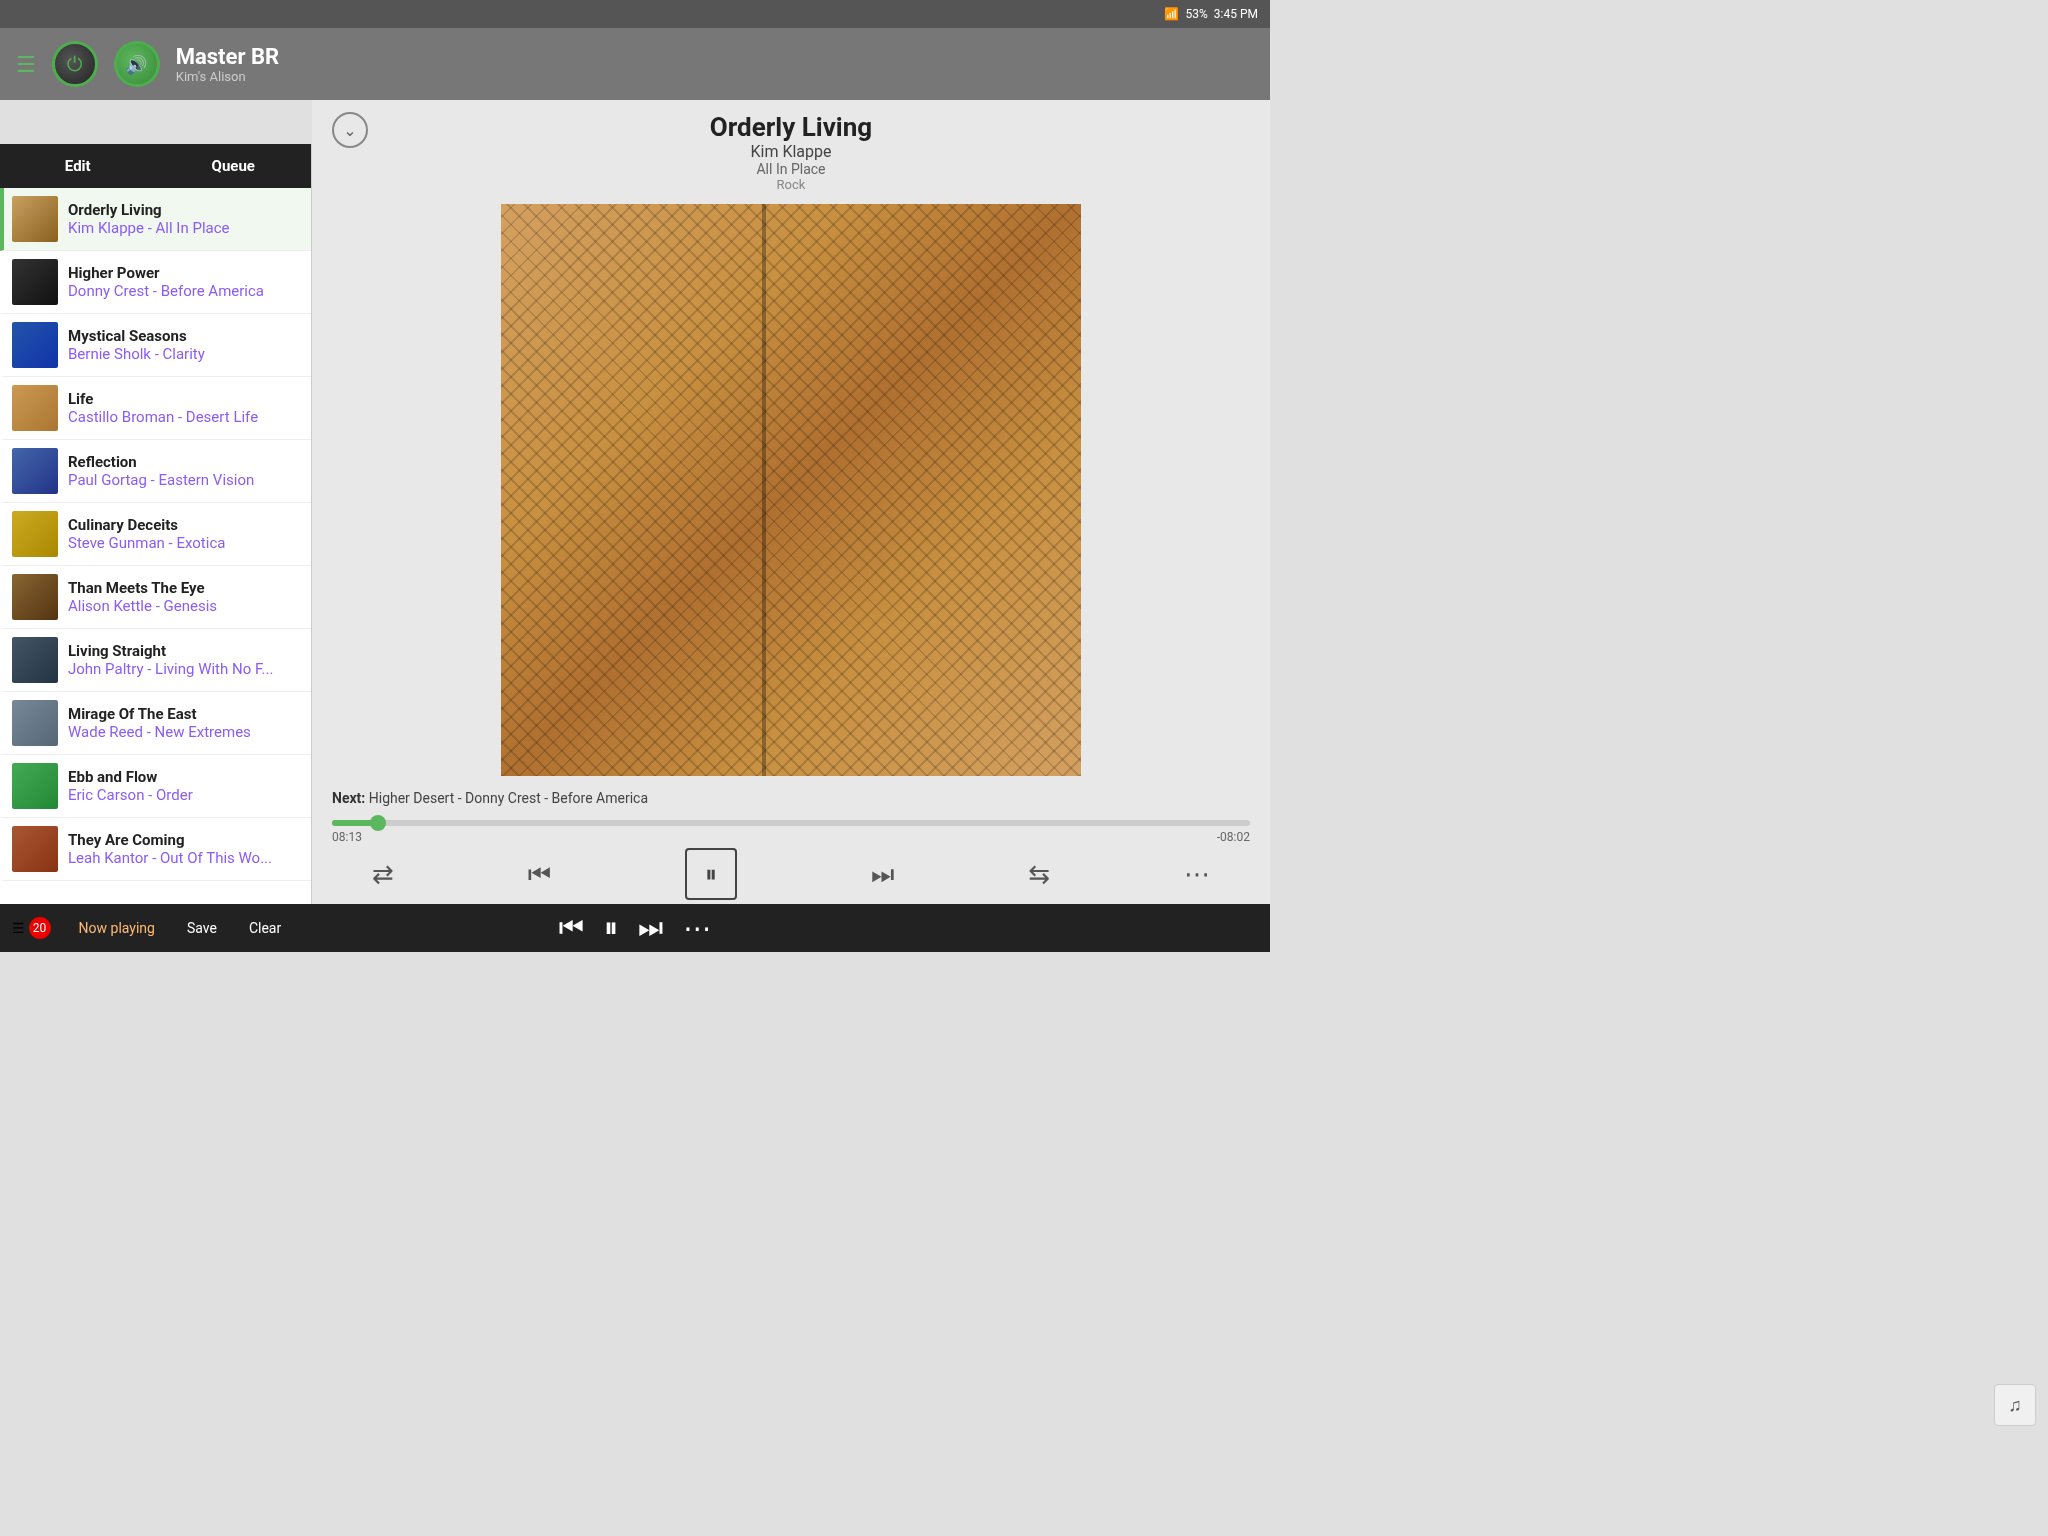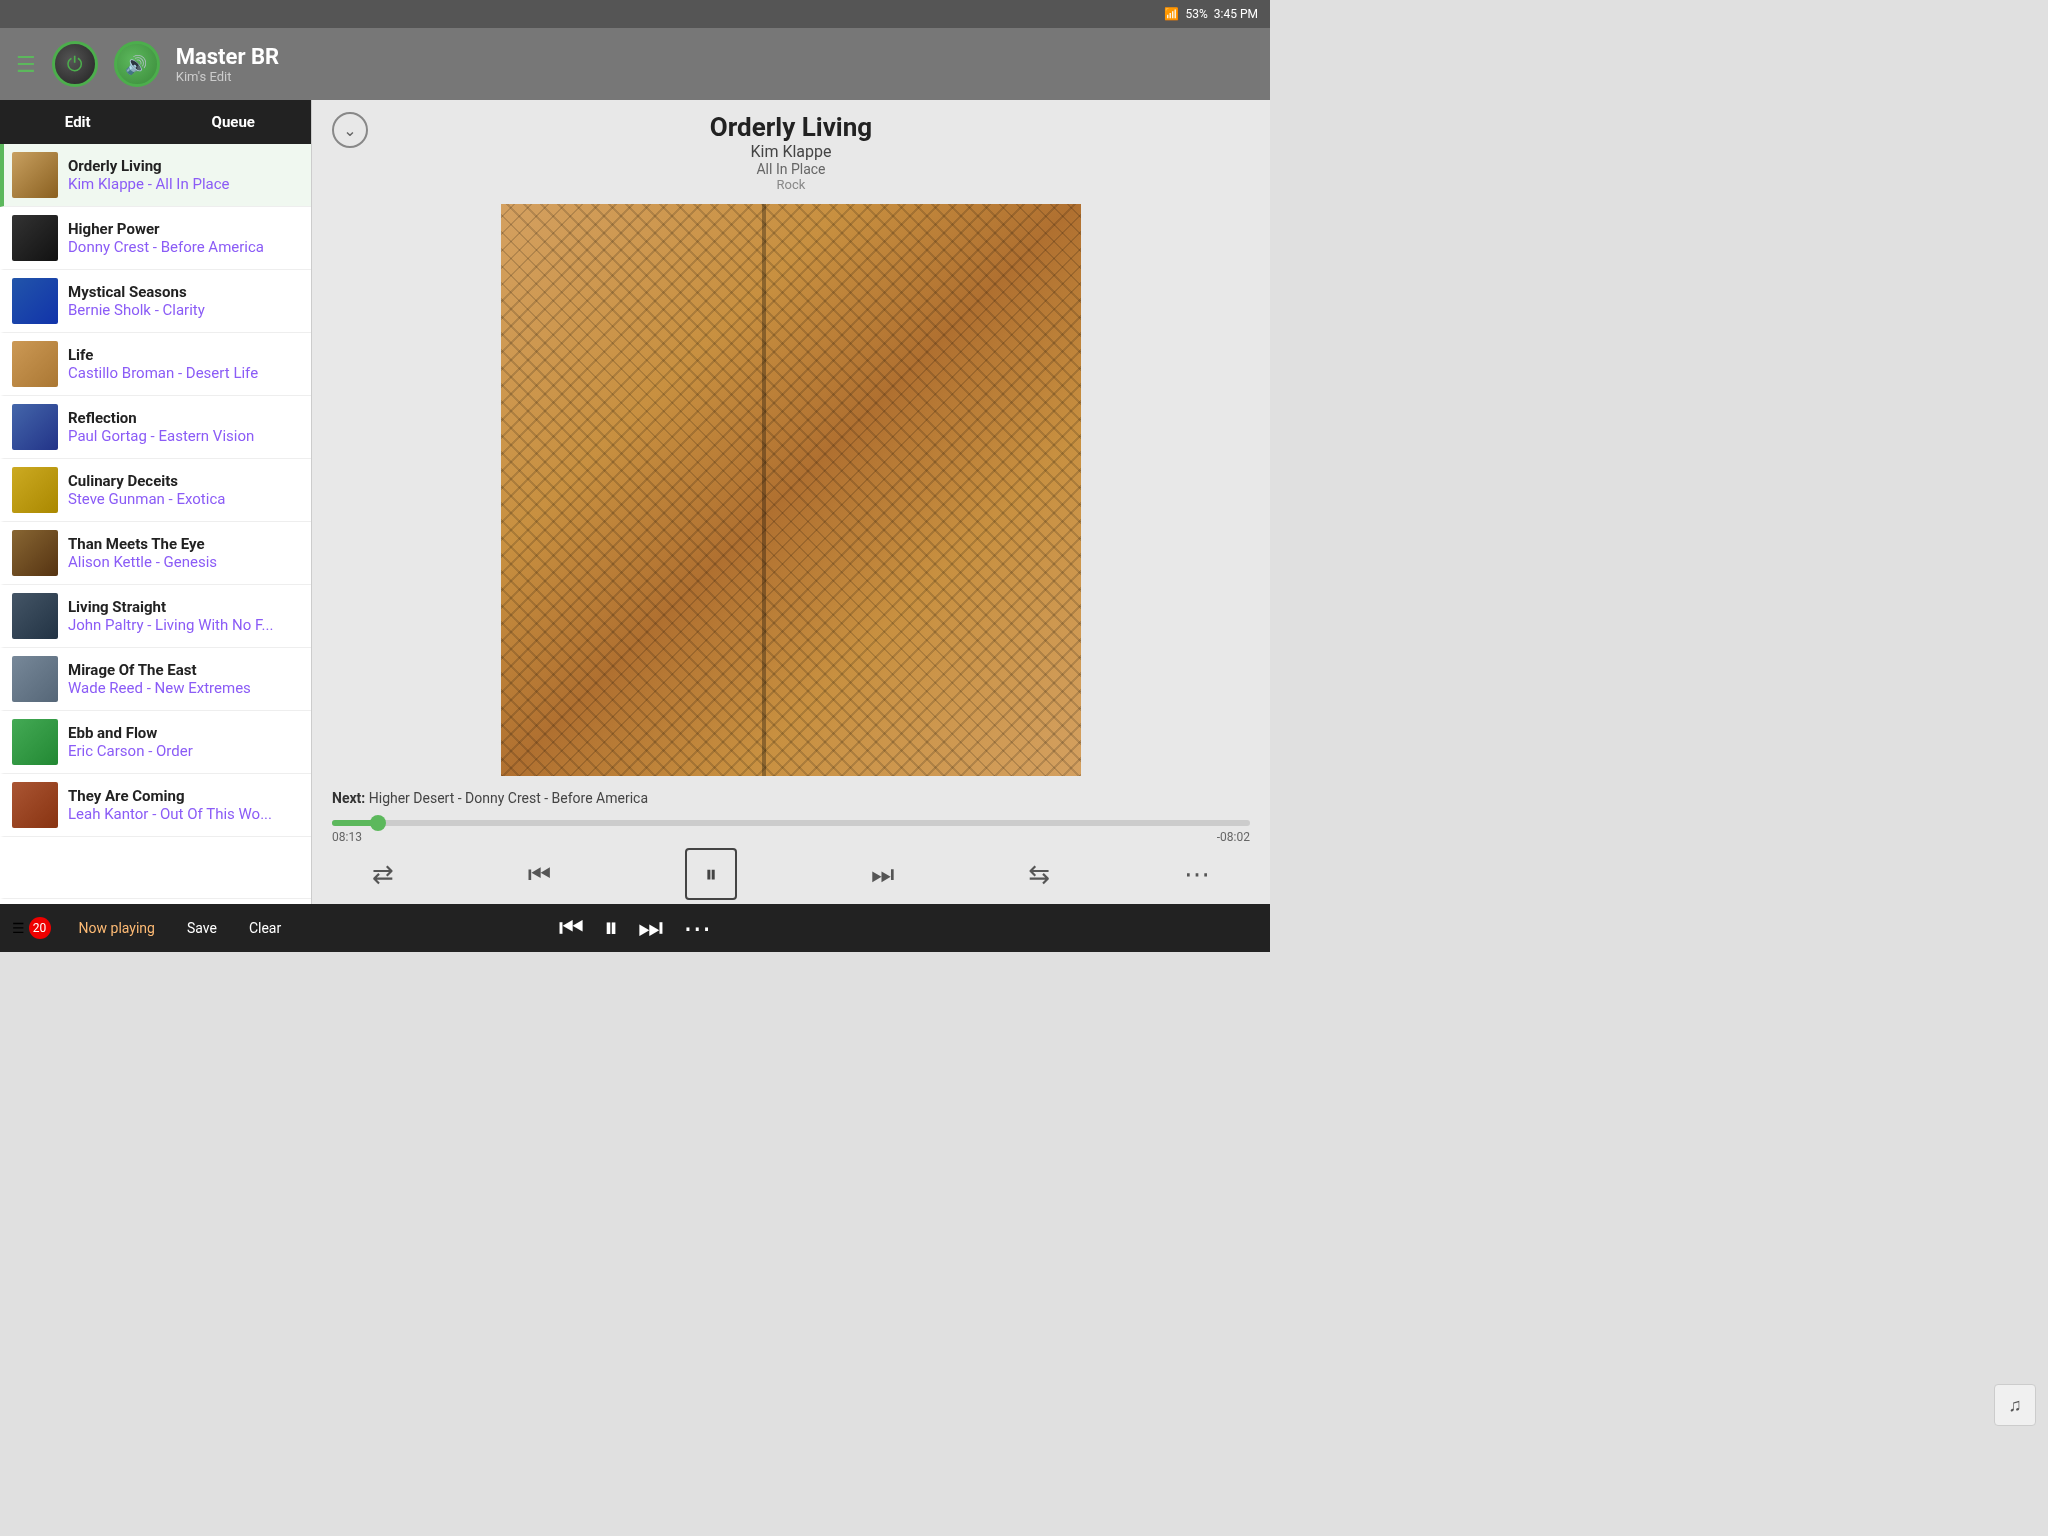--- a/index.html
+++ b/index.html
@@ -46,21 +46,21 @@
     }
     #volume-icon::after { content: '🔊'; font-size: 18px; }
     #app-title-block { display: flex; flex-direction: column; }
     #app-title { font-size: 22px; font-weight: bold; color: #fff; }
     #app-subtitle { font-size: 13px; color: #ccc; }
 
     
     #main { display: flex; height: calc(952px - 28px - 72px - 48px); }
 
     
-    #left-panel { width: 312px; background: #fff; display: flex; flex-direction: column; border-right: 1px solid #ccc; }
+    #left-panel { width: 312px; background: #fff; display: flex; flex-direction: column; border-right: 1px solid #ccc; margin-top: 44px; }
     #left-tabs { display: flex; background: #222; height: 44px; }
     .left-tab {
       flex: 1; display: flex; align-items: center; justify-content: center;
       color: #fff; font-size: 15px; font-weight: bold; cursor: pointer;
     }
     #queue-list { flex: 1; overflow-y: auto; }
     .queue-item {
       display: flex; align-items: center; padding: 8px 8px;
       border-bottom: 1px solid #eee; cursor: pointer; min-height: 62px;
     }
@@ -195,21 +195,21 @@
     <span>3:45 PM</span>
   </div>
 </div>
 
 <div id="top-bar">
   <div id="hamburger-icon">☰</div>
   <div id="power-icon"></div>
   <div id="volume-icon"></div>
   <div id="app-title-block">
     <span id="app-title">Master BR</span>
-    <span id="app-subtitle">Kim's Edit</span>
+    <span id="app-subtitle">Kim's Alison</span>
   </div>
 </div>
 
 <div id="main">
 
   <div id="left-panel">
     <div id="left-tabs">
       <div class="left-tab">Edit</div>
       <div class="left-tab">Queue</div>
     </div>

